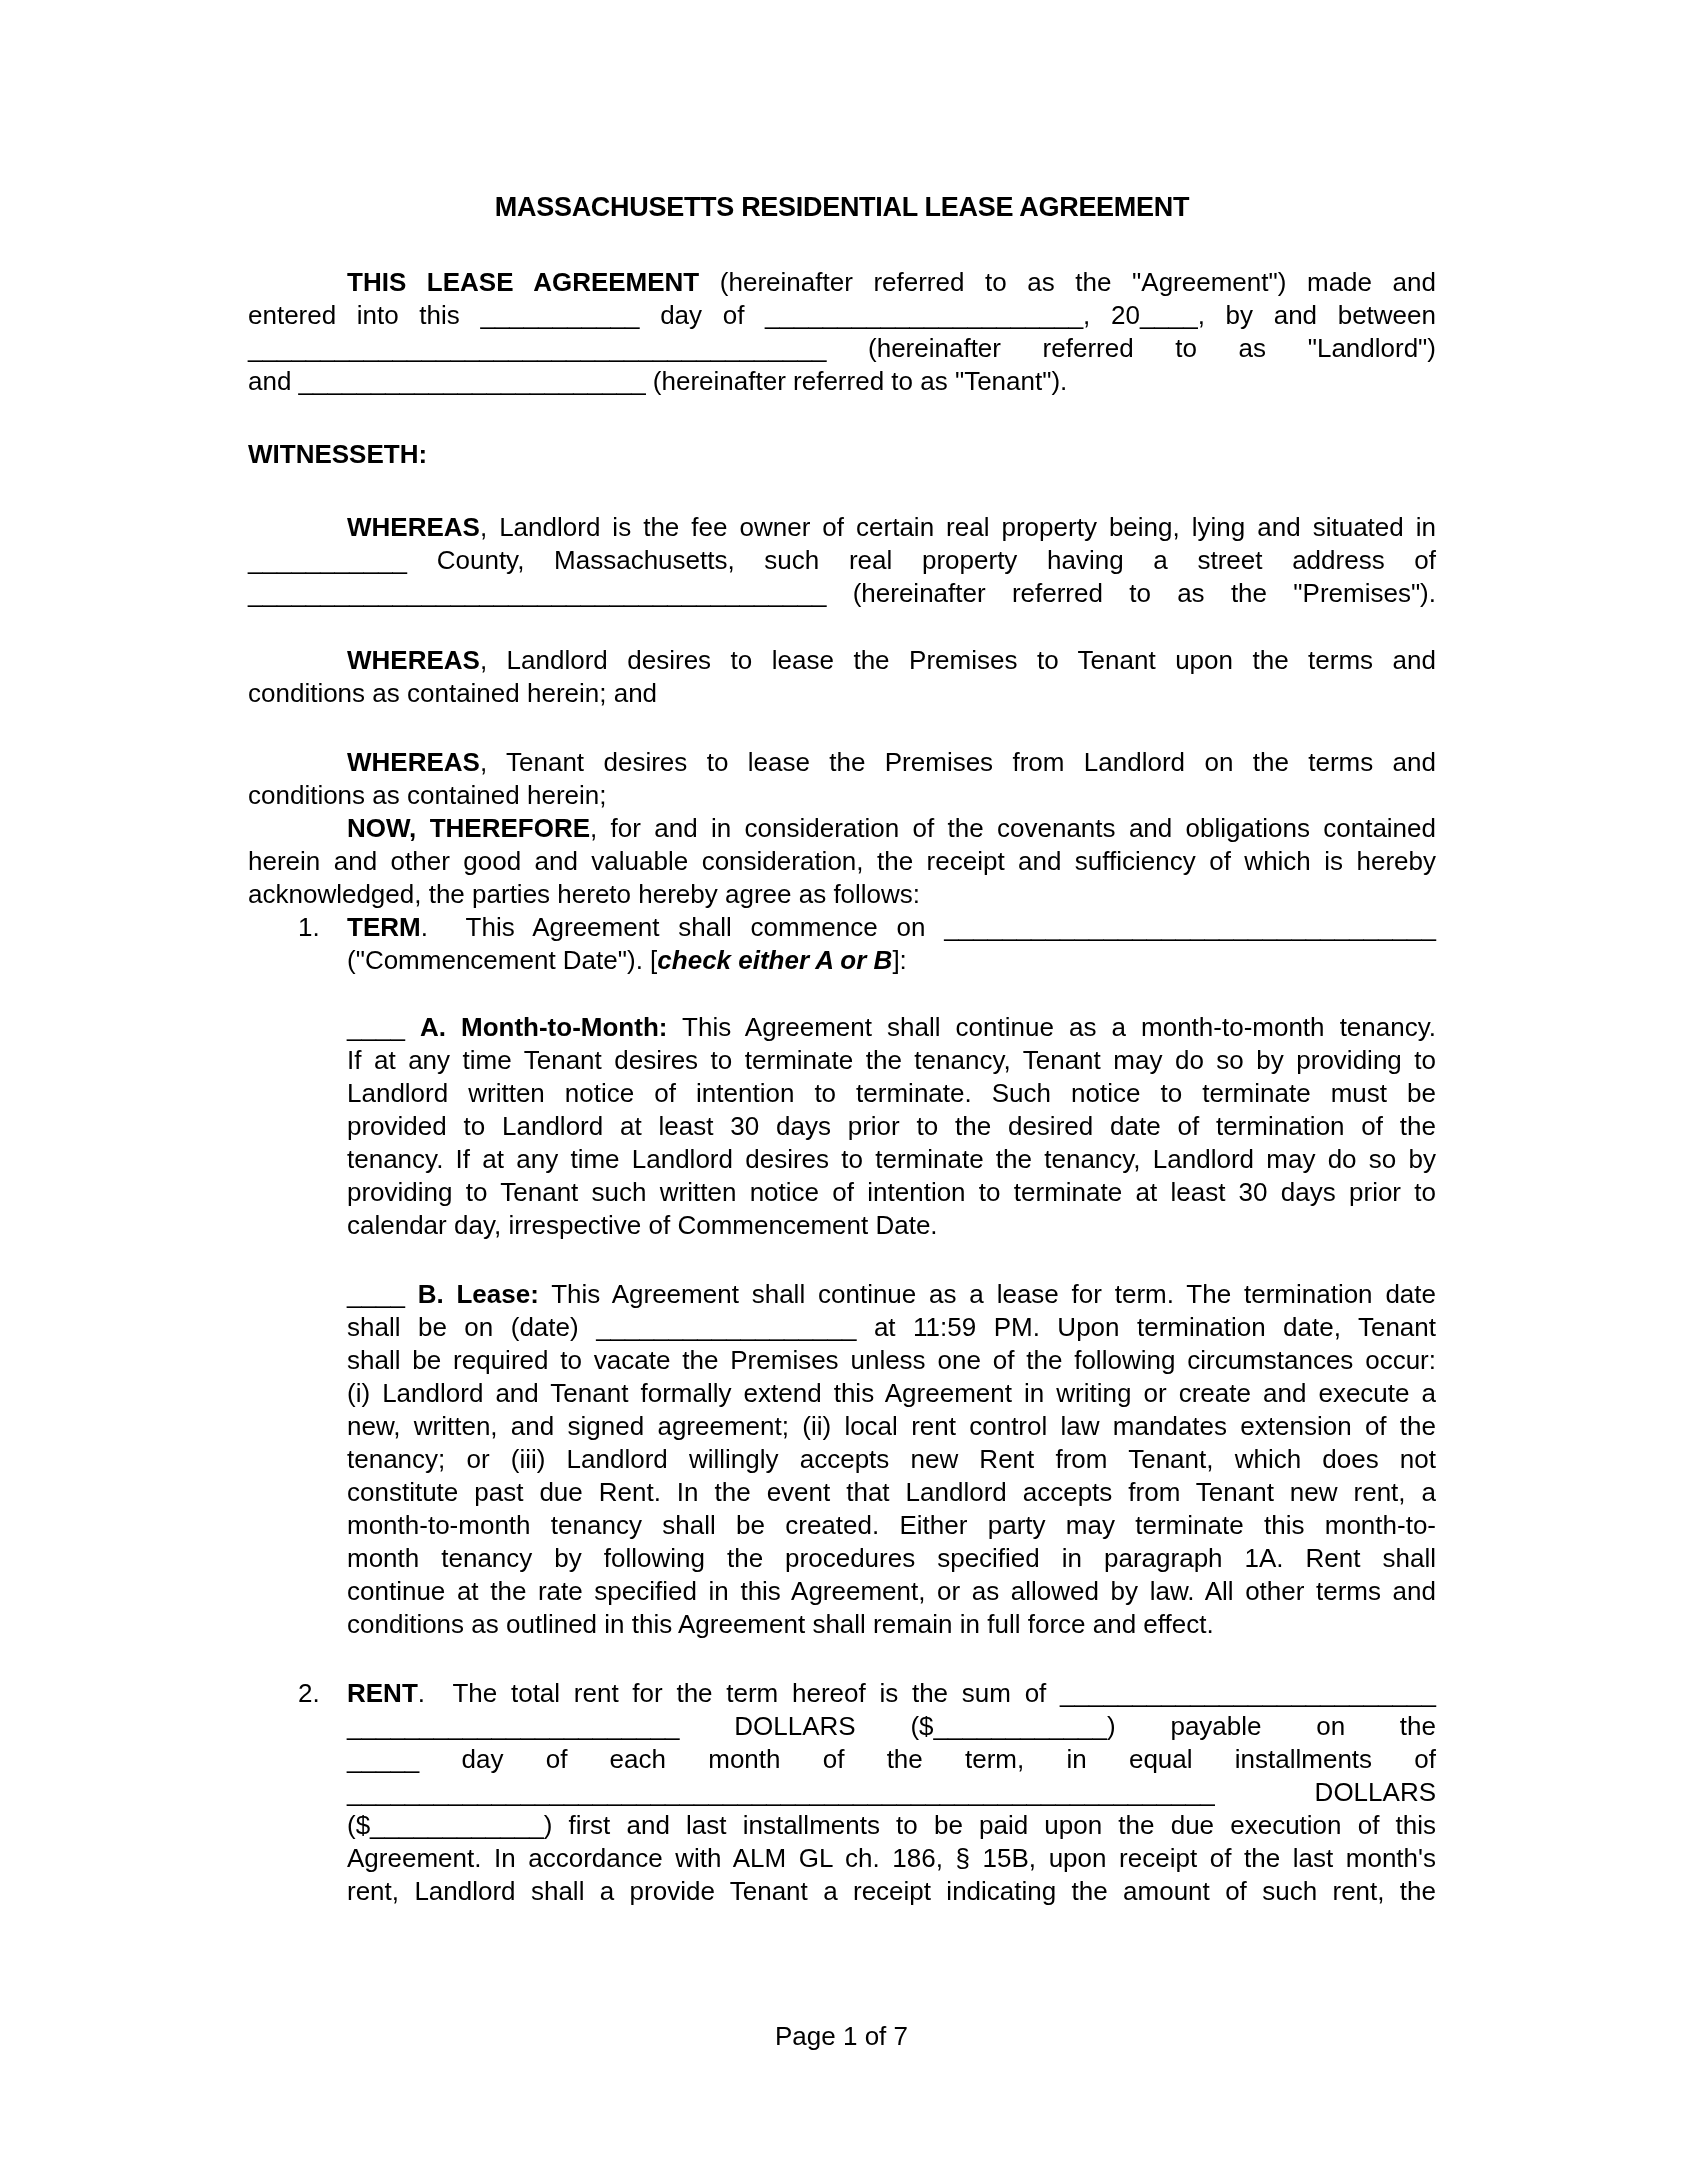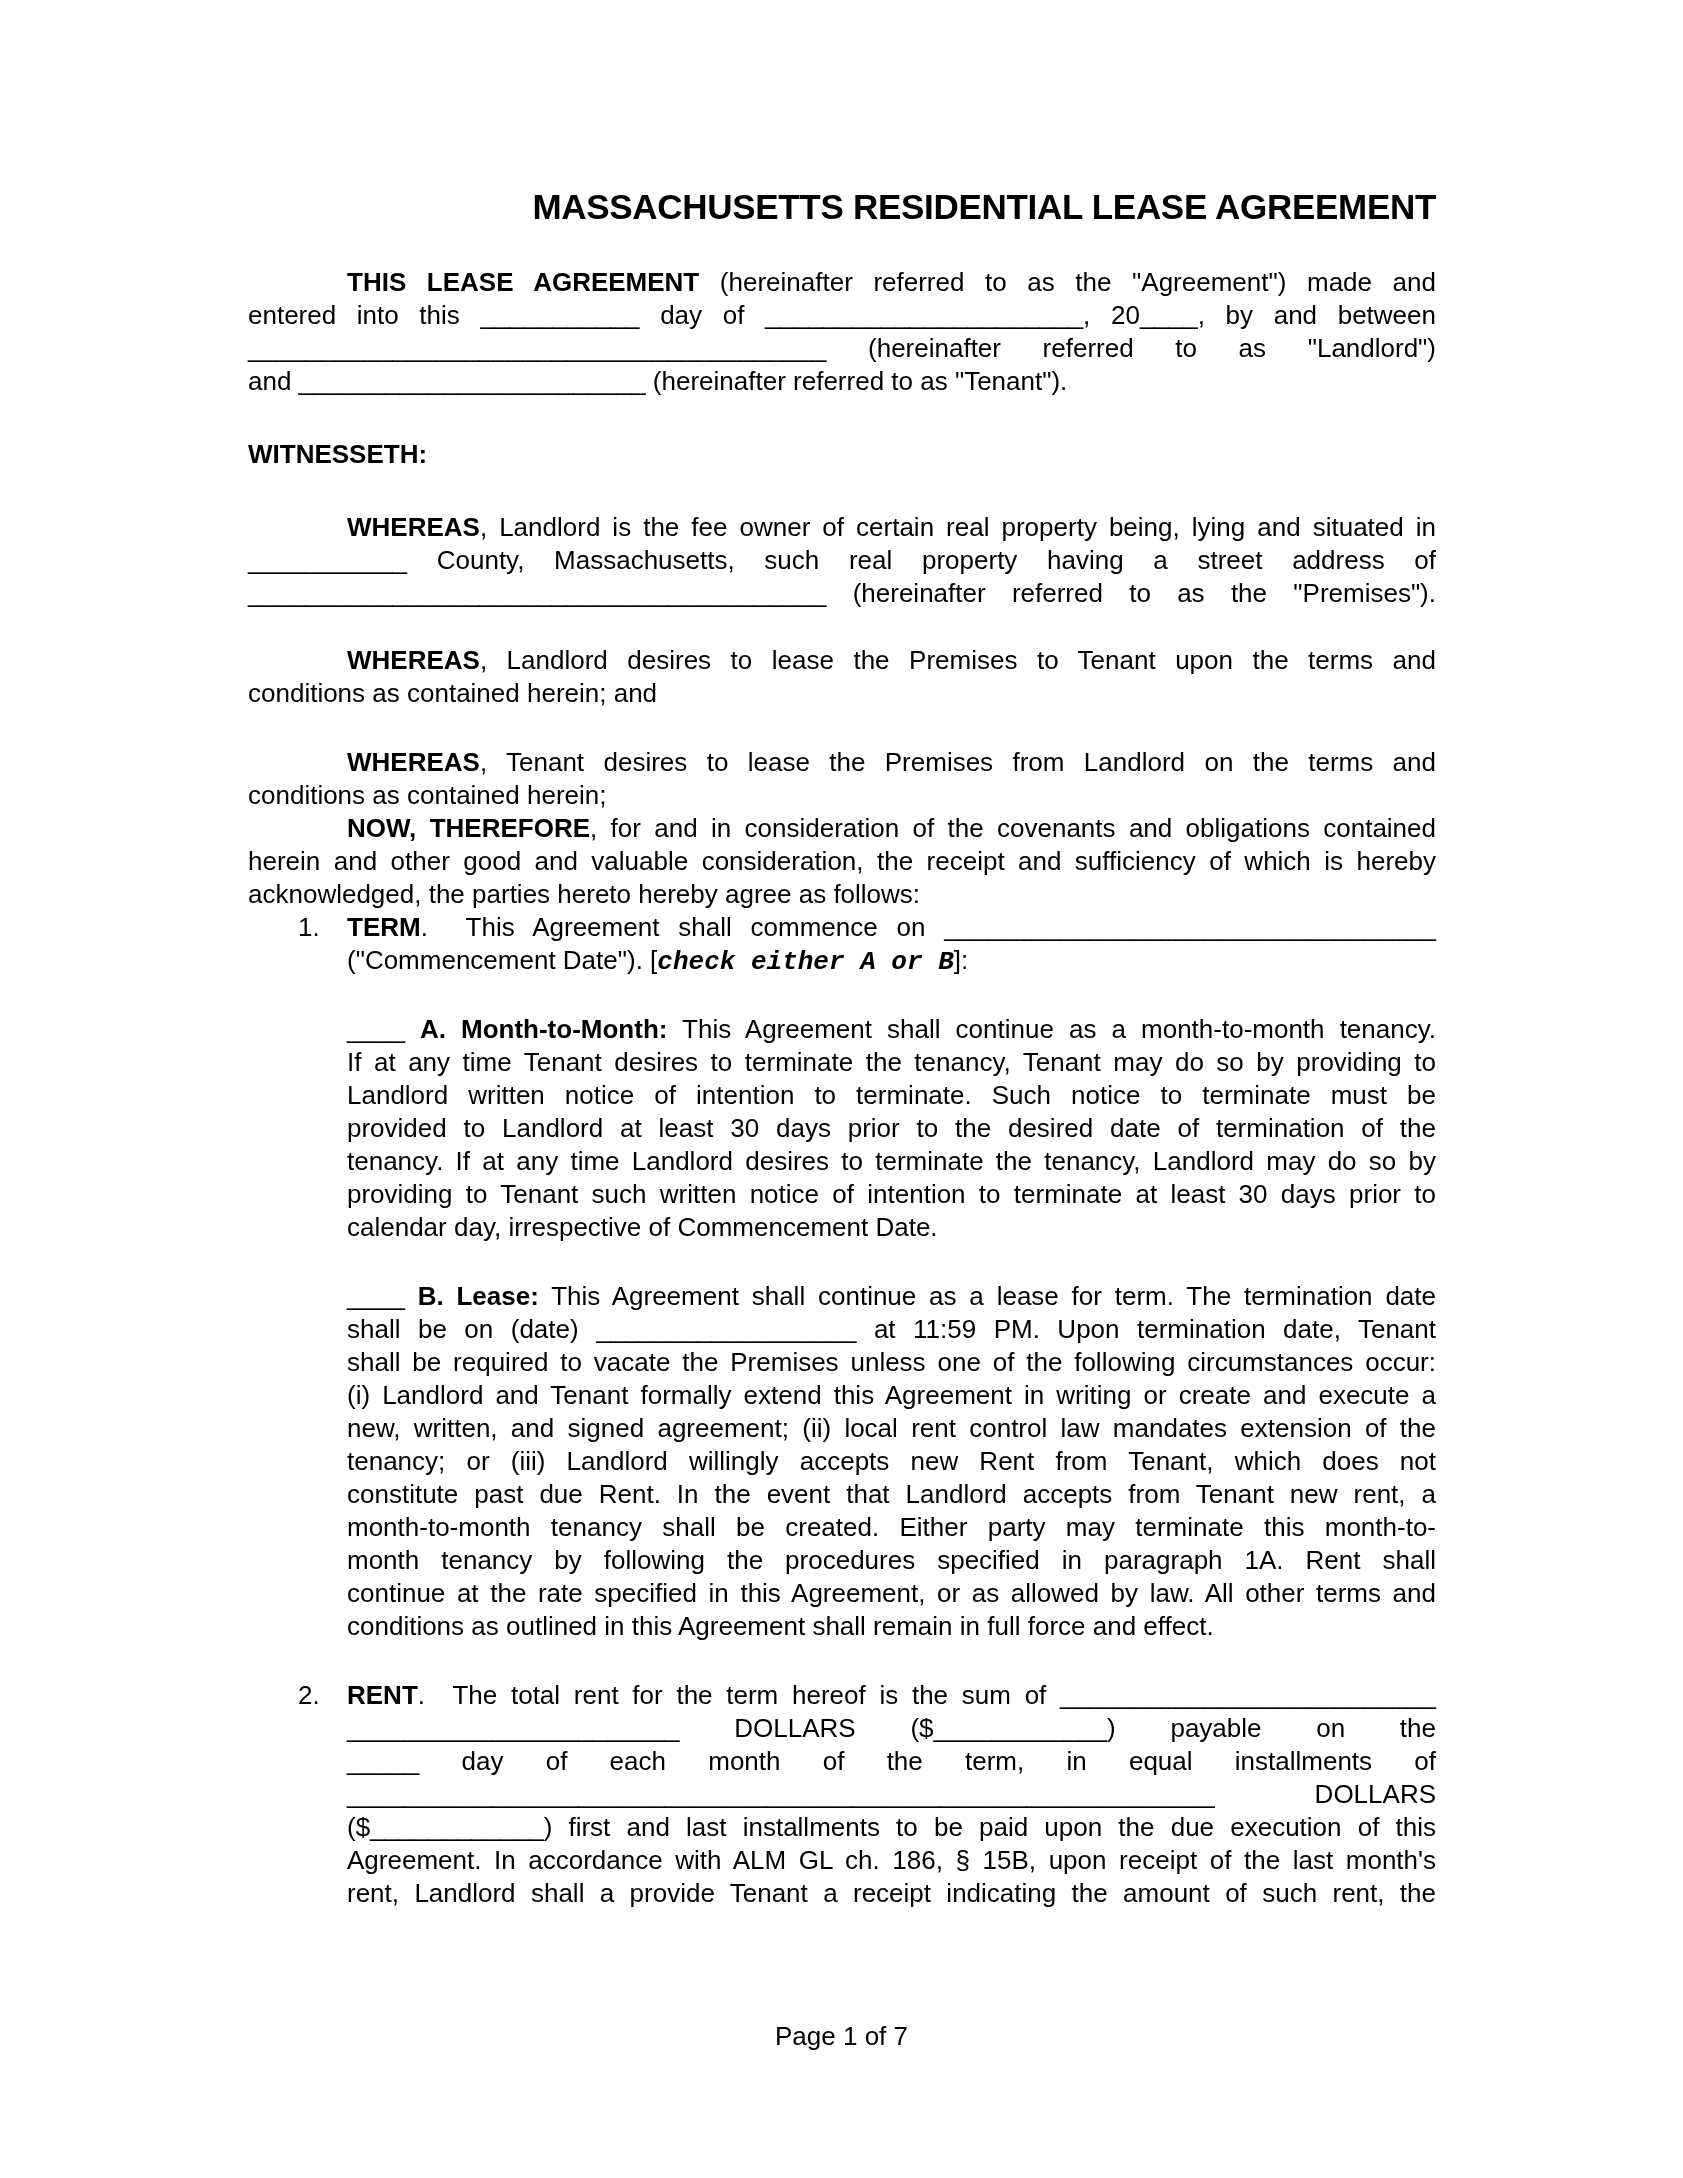--- a/index.html
+++ b/index.html
@@ -6,27 +6,27 @@
   body{
     width:1683px;height:2178px;
     font-family:"Liberation Sans","DejaVu Sans",sans-serif;
     font-size:26px;color:#000;
     -webkit-font-smoothing:antialiased;
   }
   .page{position:relative;width:1683px;height:2178px;background:#ffffff;overflow:hidden;}
   .content{position:absolute;left:248px;top:0;width:1188px;}
   .title{
     margin-top:190px;margin-bottom:42px;
-    text-align:right;font-weight:bold;font-size:35px;line-height:34px;letter-spacing:-0.3px;
+    text-align:center;font-weight:bold;font-size:27px;line-height:34px;letter-spacing:-0.3px;
   }
   .ln{line-height:33px;min-height:33px;}
   .j{text-align:justify;text-justify:inter-word;text-align-last:justify;}
   .ind{text-indent:99px;}
   .hd{font-weight:bold;}
-  .bi{font-weight:bold;font-style:italic;font-family:Liberation Mono, monospace;}
+  .bi{font-weight:bold;font-style:italic;}
   .item{position:relative;padding-left:99px;}
   .num{position:absolute;left:50px;top:0;line-height:33px;}
   .sub{margin-left:99px;}
   .g34{margin-bottom:34px}.g35{}.g36{margin-bottom:36px}
   .g40{margin-bottom:40px}.g45{}
   .footer{position:absolute;left:0;top:2020px;width:1683px;text-align:center;line-height:33px;}
   b,span{font-family:inherit;}
 </style>
 </head>
 <body>

